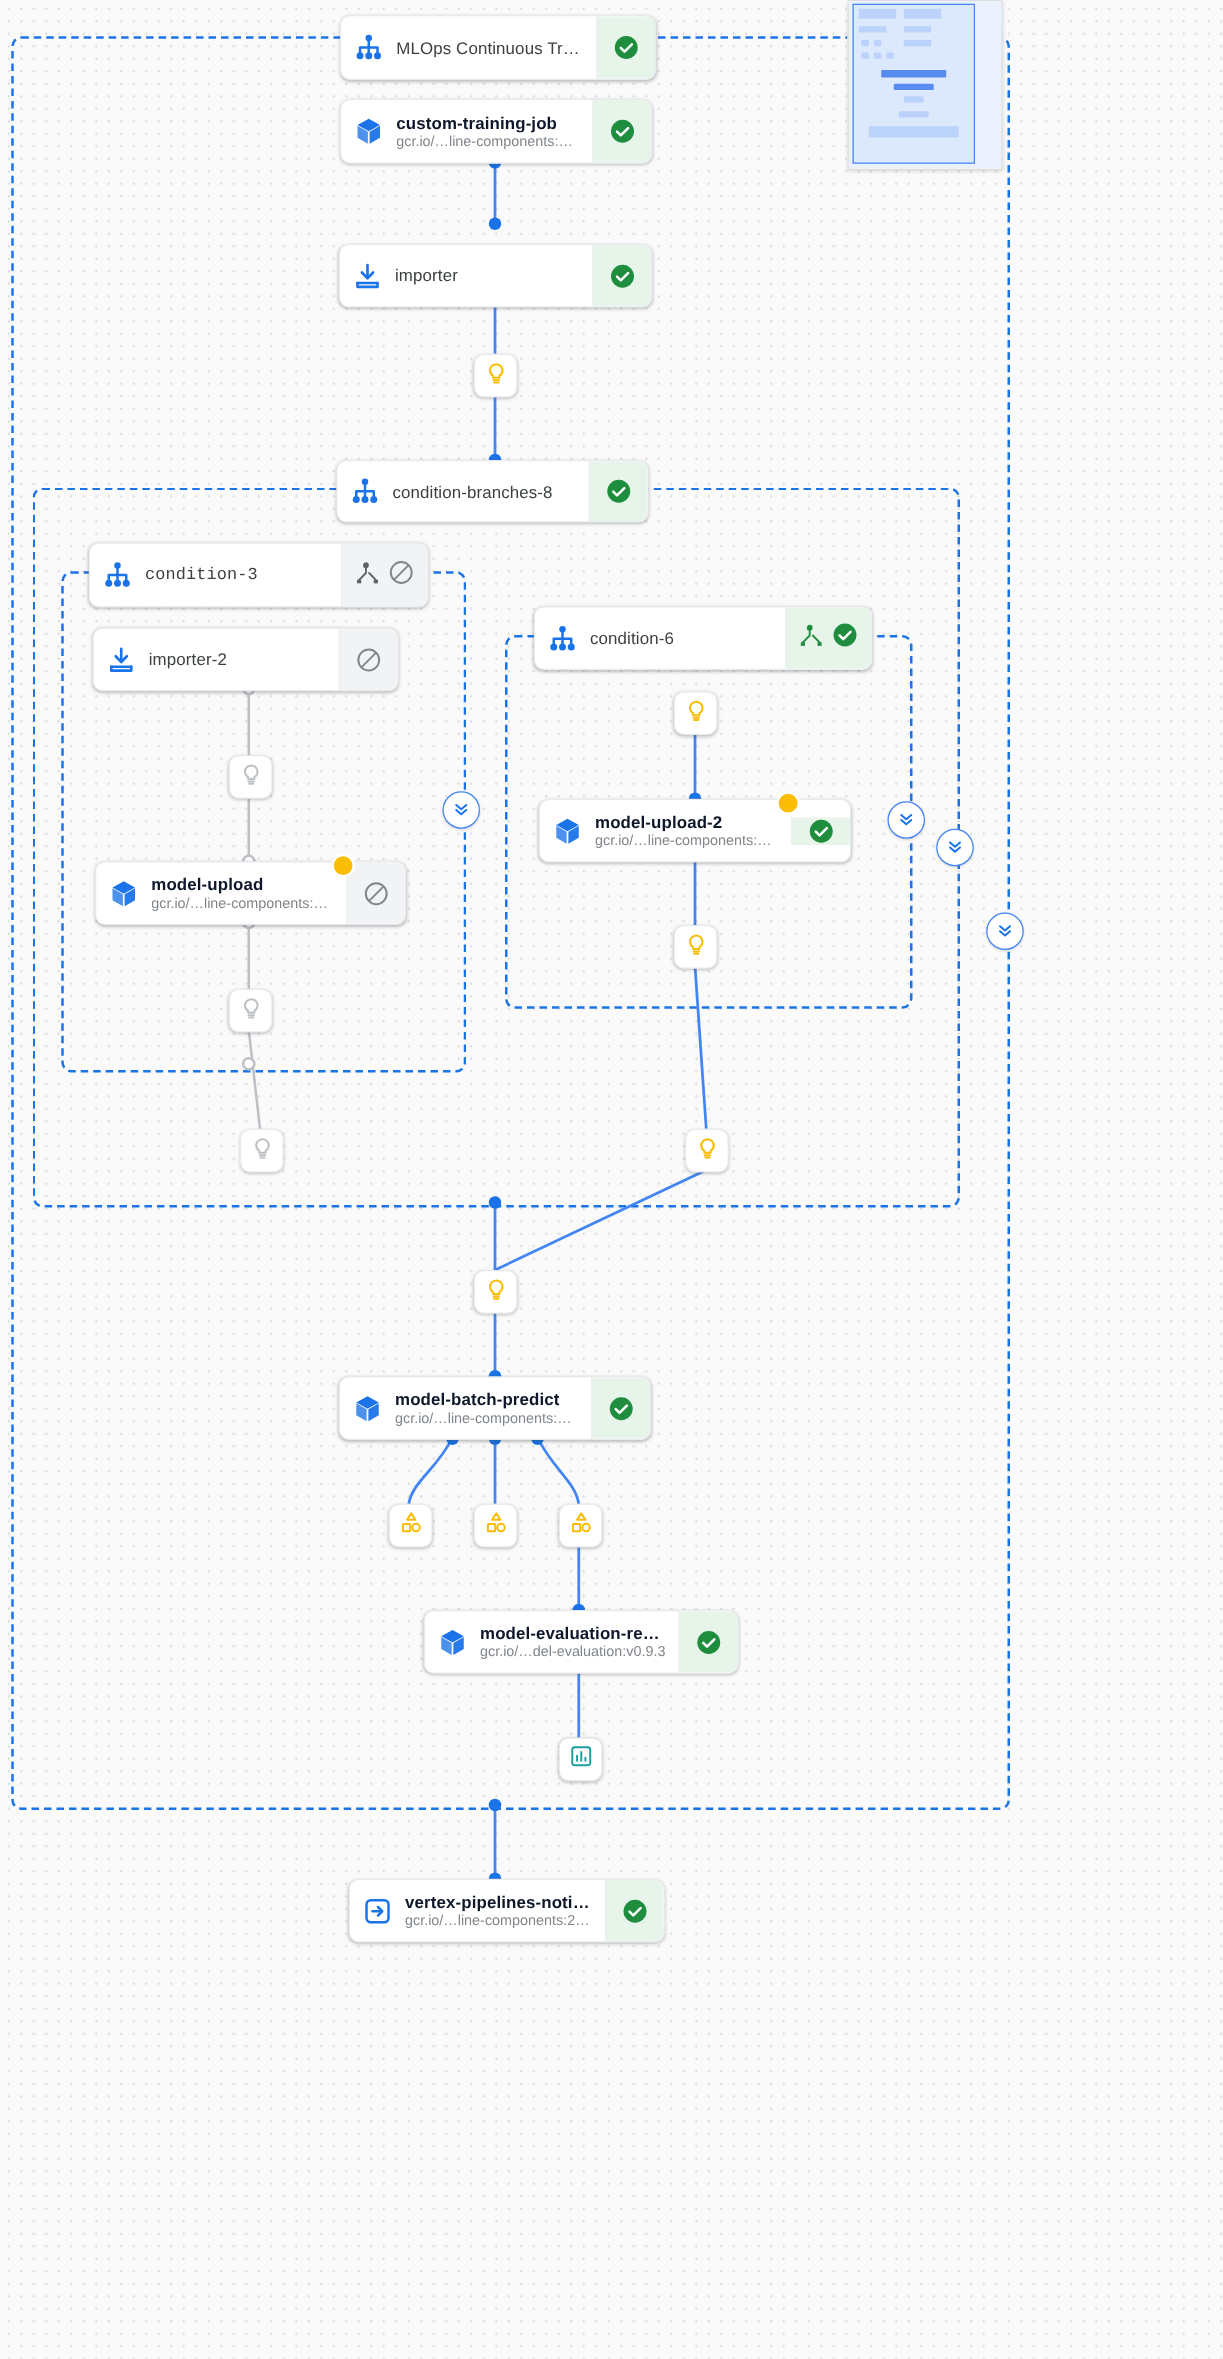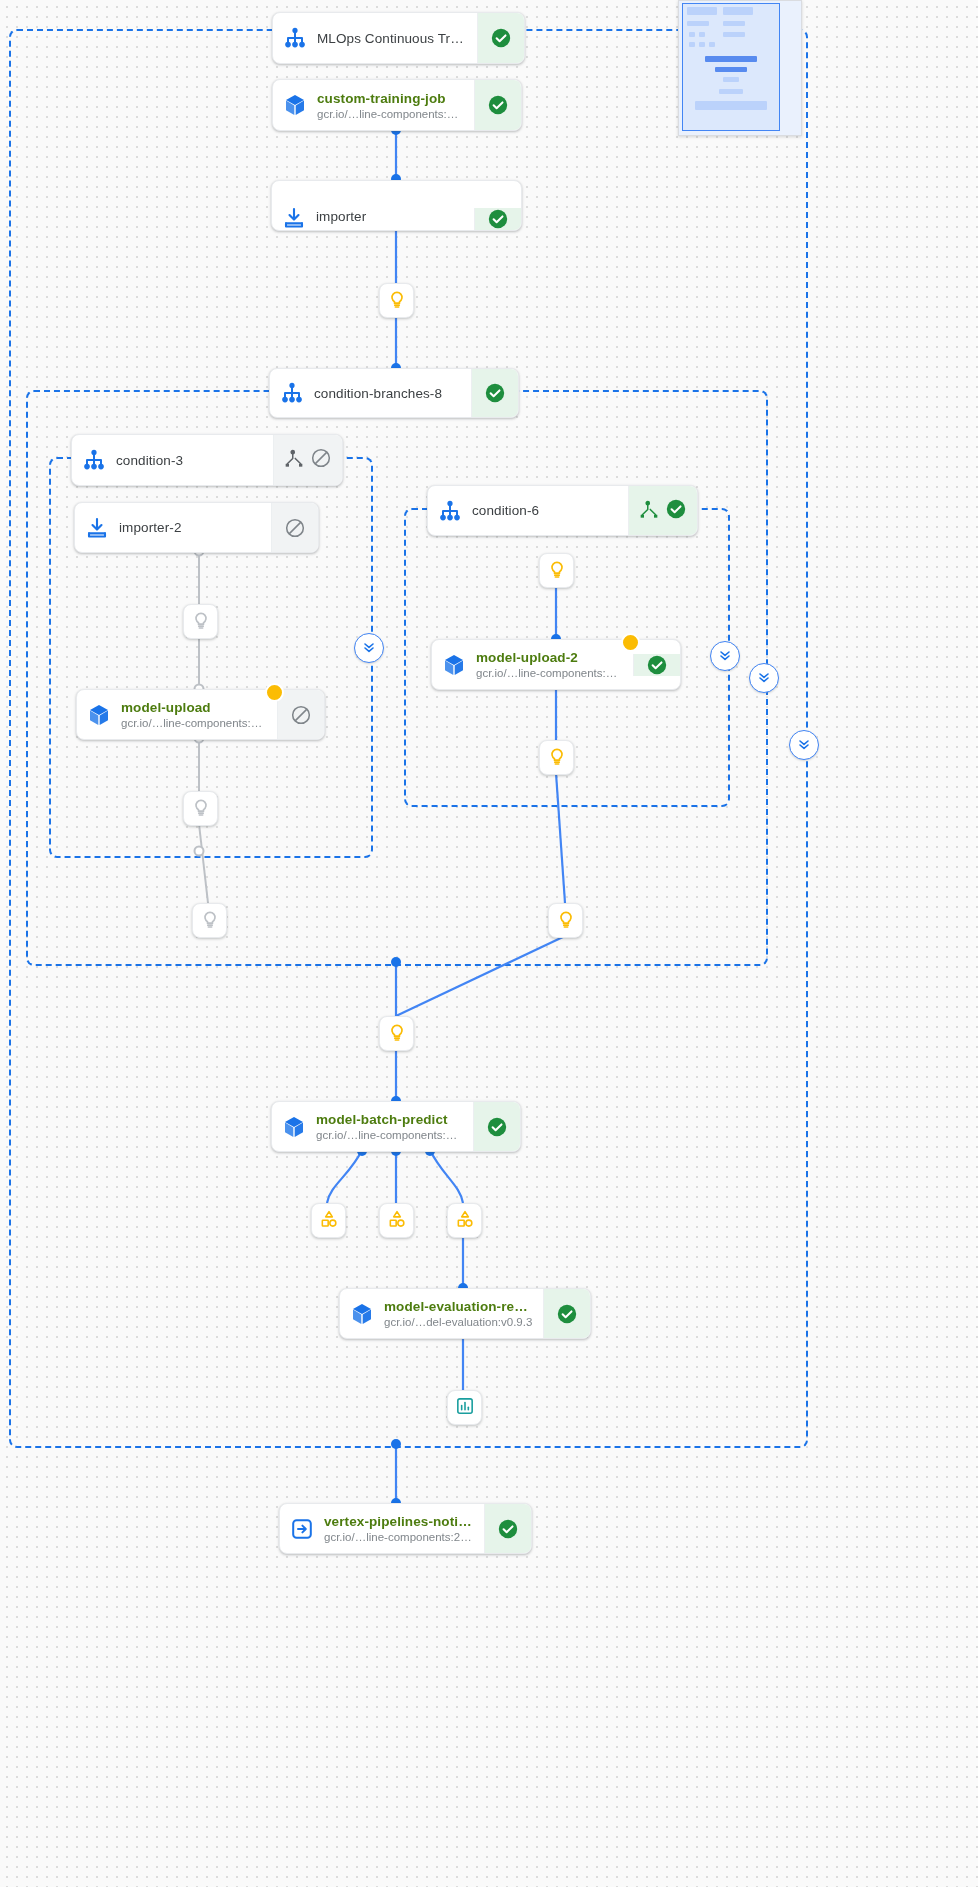--- a/index.html
+++ b/index.html
@@ -28,21 +28,21 @@
     overflow:hidden;
   }
   .node .ico{
     width:44px;display:flex;align-items:center;justify-content:center;flex:none;
   }
   .node .body{
     flex:1;display:flex;flex-direction:column;justify-content:center;
     padding:6px 10px 6px 0;min-width:0;
   }
   .node .title{
-    font-size:13.5px;color:#4d7c0f;font-weight:700;letter-spacing:.1px;
+    font-size:13.5px;color:#0f172a;font-weight:700;letter-spacing:.1px;
     white-space:nowrap;overflow:hidden;text-overflow:ellipsis;
   }
   .node.plain .title{font-weight:400;font-size:13.5px;color:#3c4043;}
   .node .sub{
     font-size:11.5px;color:#80868b;margin-top:2px;
     white-space:nowrap;overflow:hidden;text-overflow:ellipsis;
   }
   .node .statusbox{
     width:46px;flex:none;display:flex;align-items:center;justify-content:center;
     border-left:1px solid #eceff1;
@@ -182,21 +182,21 @@
           <div class="title">custom-training-job</div>
           <div class="sub">gcr.io/…line-components:2.6.0</div>
         </div>
         <div class="statusbox ok">
           <svg width="22" height="22" viewBox="0 0 24 24">
             <circle cx="12" cy="12" r="10" fill="#1e8e3e"></circle>
             <path d="M7.2 12.3 L10.5 15.6 L16.9 9.2" stroke="#ffffff" stroke-width="2.2" fill="none" stroke-linecap="round" stroke-linejoin="round"></path>
           </svg>
         </div>
       </div>
-      <div class="node plain" style="left: 271px; top: 180px; width: 249px; height: 49px; align-items: flex-end;">
+      <div class="node plain" style="left: 271px; top: 195px; width: 249px; height: 49px;">
         <div class="ico">
           <svg width="24" height="24" viewBox="0 0 24 24" fill="none" stroke="#1a73e8" stroke-width="2.1" stroke-linecap="round" stroke-linejoin="round">
             <path d="M12 3 V13"></path>
             <path d="M7.5 9 L12 13.6 L16.5 9"></path>
             <path d="M4 17.4 H20"></path>
             <path d="M4 17.4 V20.5 H20 V17.4"></path>
           </svg>
         </div>
         <div class="body">
           <div class="title">importer</div>
@@ -221,21 +221,21 @@
         <div class="body">
           <div class="title">condition-branches-8</div>
         </div>
         <div class="statusbox ok">
           <svg width="22" height="22" viewBox="0 0 24 24">
             <circle cx="12" cy="12" r="10" fill="#1e8e3e"></circle>
             <path d="M7.2 12.3 L10.5 15.6 L16.9 9.2" stroke="#ffffff" stroke-width="2.2" fill="none" stroke-linecap="round" stroke-linejoin="round"></path>
           </svg>
         </div>
       </div>
-      <div class="node plain" style="left: 71px; top: 434px; width: 270px; height: 50px;">
+      <div class="node plain" style="left: 71px; top: 434px; width: 270px; height: 50px; font-family: Liberation Mono, monospace;">
         <div class="ico">
           <svg width="24" height="24" viewBox="0 0 24 24" fill="none">
             <circle cx="12" cy="4.4" r="2.6" fill="#1a73e8"></circle>
             <circle cx="5" cy="18.6" r="2.8" fill="#1a73e8"></circle>
             <circle cx="12" cy="18.6" r="2.8" fill="#1a73e8"></circle>
             <circle cx="19" cy="18.6" r="2.8" fill="#1a73e8"></circle>
             <path d="M12 6.6 V12 M5 15.8 V12 H19 V15.8 M12 12 V15.8" stroke="#1a73e8" stroke-width="2" stroke-linecap="round" stroke-linejoin="round"></path>
           </svg>
         </div>
         <div class="body">

